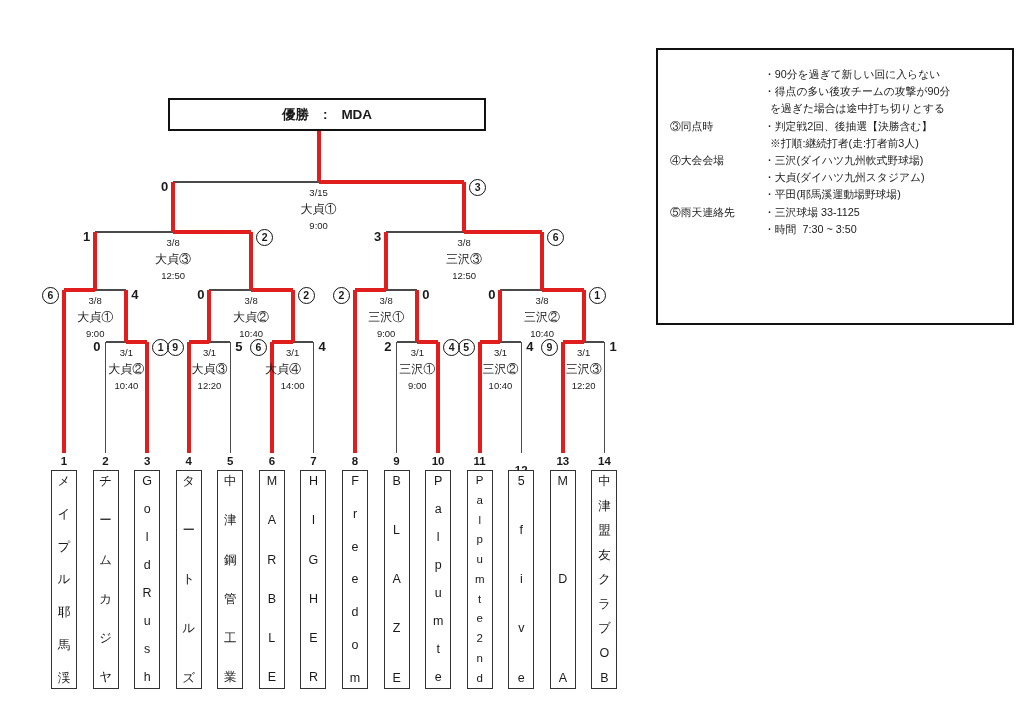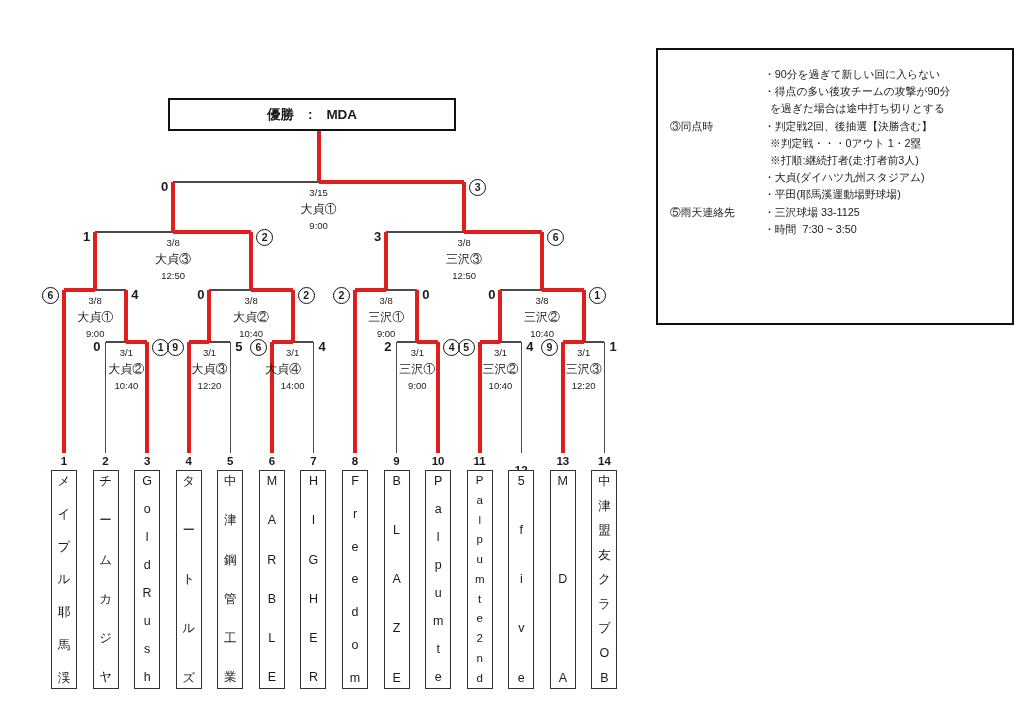--- a/index.html
+++ b/index.html
@@ -1,21 +1,21 @@
 <!DOCTYPE html>
 <html><head>
 <meta charset="utf-8">
 <style>
   html,body{margin:0;padding:0;background:#fff;}
   .page{position:relative;width:1024px;height:724px;background:#ffffff;overflow:hidden;
         font-family:"Liberation Sans", sans-serif;color:#1a1a1a;}
   .box{position:absolute;border:2px solid #111;background:#fff;box-sizing:border-box;}
   .title-box{left:128px;top:47px;width:382px;height:35px;text-align:center;
              font-size:13px;font-weight:bold;line-height:16px;padding-top:1px;}
-  .champ-box{left:168px;top:98px;width:288px;height:33px;display:flex;align-items:center;
+  .champ-box{left:168px;top:98px;width:318px;height:33px;display:flex;align-items:center;
              justify-content:center;font-size:13.5px;font-weight:bold;}
   .champ-box .sep{margin:0 14px;}
   .rules-box{left:656px;top:48px;width:358px;height:277px;border-width:2.5px;
              padding:16px 6px 0 12px;}
   .rule-row{display:flex;font-size:10.8px;line-height:17.2px;white-space:pre;}
   .rule-label{width:94px;flex:0 0 94px;}
   .score{position:absolute;height:18px;line-height:16px;font-size:13px;font-weight:bold;}
   .score .circ{display:inline-block;width:15px;height:15px;line-height:14px;border:1.6px solid #111;
                border-radius:50%;text-align:center;font-size:10.5px;}
   .mlabel{position:absolute;text-align:center;white-space:nowrap;}
@@ -39,22 +39,22 @@
     <span>優勝</span>
     <span class="sep">:</span>
     <span>MDA</span>
   </div>
 
   <div class="box rules-box">
       <div class="rule-row"><div class="rule-label"></div><div>・90分を過ぎて新しい回に入らない</div></div>
       <div class="rule-row"><div class="rule-label"></div><div>・得点の多い後攻チームの攻撃が90分</div></div>
       <div class="rule-row"><div class="rule-label"></div><div>  を過ぎた場合は途中打ち切りとする</div></div>
       <div class="rule-row"><div class="rule-label">③同点時</div><div>・判定戦2回、後抽選【決勝含む】</div></div>
-      <div class="rule-row"><div class="rule-label"></div><div>  ※判定戦・・・0アウト 1・2塁</div></div>
       <div class="rule-row"><div class="rule-label"></div><div>  ※打順:継続打者(走:打者前3人)</div></div>
+      <div class="rule-row"><div class="rule-label">④大会会場</div><div>・三沢(ダイハツ九州軟式野球場)</div></div>
       <div class="rule-row"><div class="rule-label"></div><div>・大貞(ダイハツ九州スタジアム)</div></div>
       <div class="rule-row"><div class="rule-label"></div><div>・平田(耶馬溪運動場野球場)</div></div>
       <div class="rule-row"><div class="rule-label">⑤雨天連絡先</div><div>・三沢球場 33-1125</div></div>
       <div class="rule-row"><div class="rule-label"></div><div>・時間  7:30 ~ 3:50</div></div>
     </div>
 
   <div>
       <div style="left: 105.57px; top: 341.25px; width: 41.57px; height: 1.5px; background: rgb(74, 74, 74); position: absolute;"></div>
       <div style="left: 104.82px; top: 342px; width: 1.5px; height: 111px; background: rgb(74, 74, 74); position: absolute;"></div>
       <div style="left: 145.14px; top: 342px; width: 4px; height: 111px; background: rgb(224, 30, 30); position: absolute;"></div>

